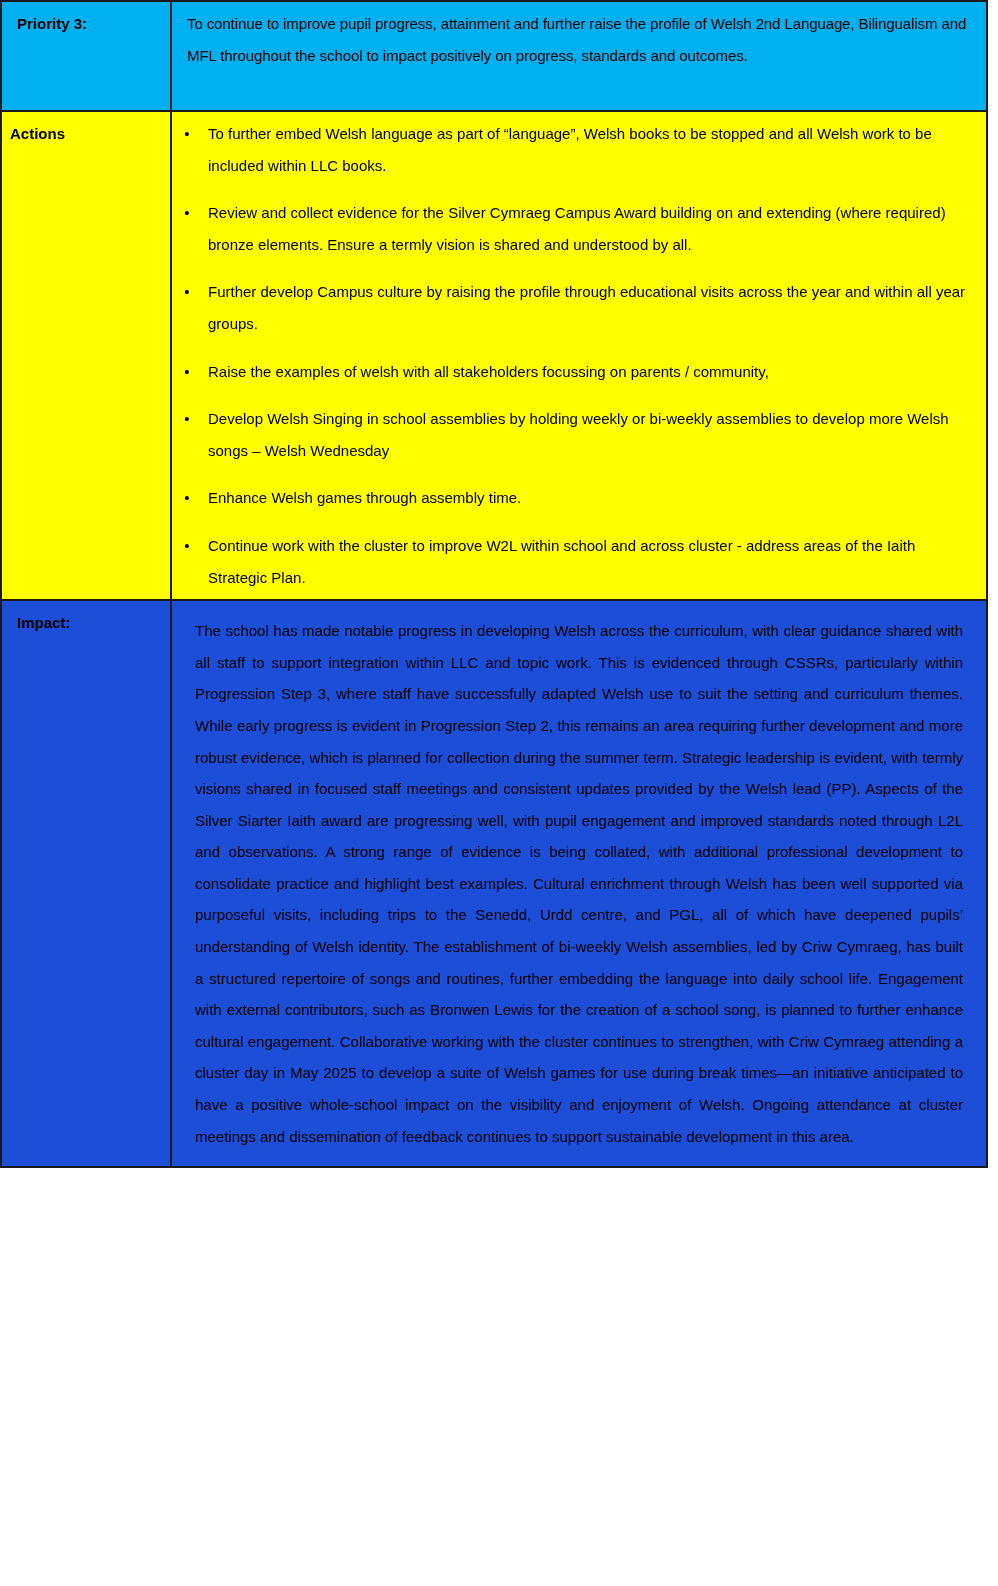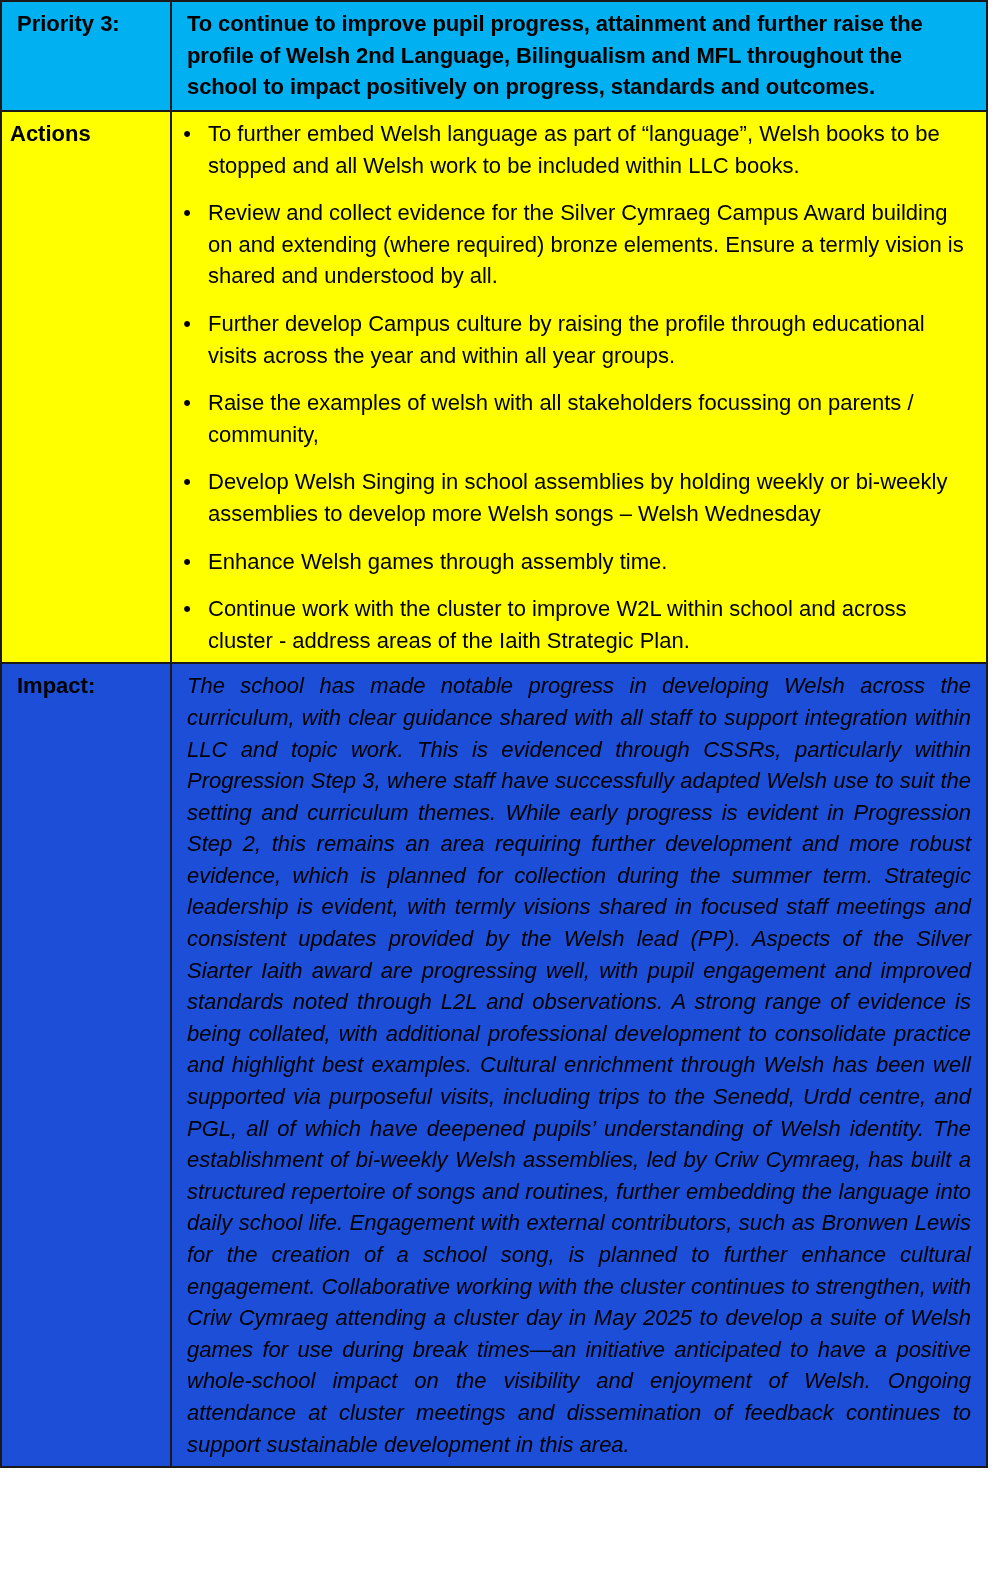--- a/index.html
+++ b/index.html
@@ -2,50 +2,50 @@
 <html><head>
 <meta charset="utf-8">
 <style>
   html, body { margin: 0; padding: 0; background: #ffffff; }
   body { width: 998px; height: 1586px; overflow: hidden; }
   table.plan {
     border-collapse: collapse;
     width: 986px;
     margin: 0;
     font-family: "Liberation Sans", sans-serif;
-    font-size: 22px;
+    font-size: 15px;
     color: #000;
     table-layout: fixed;
   }
   table.plan td {
     border: 2px solid #1a1a1a;
     vertical-align: top;
     padding: 6px 15px 6px 15px;
     line-height: 31.6px;
   }
   col.c1 { width: 170px; }
   col.c2 { width: 816px; }
   .label { font-weight: bold; }
   tr.priority td { background: #00b0f0; height: 96px; }
-  tr.priority td.val { font-weight: bold; letter-spacing: -0.1px; }
+  tr.priority td.val { font-weight: normal; letter-spacing: -0.1px; }
   tr.actions td { background: #ffff00; padding-left: 8px; }
   tr.impact td { background: #1d4ed8; }
   tr.rag td.lbl { background: #ffffff; height: 48px; }
   tr.rag td.val { background: #00b050; }
   ul.actions-list { list-style: none; margin: 0; padding: 0; }
   ul.actions-list li {
     position: relative;
     padding-left: 28px;
     margin-bottom: 16px;
   }
   ul.actions-list li:last-child { margin-bottom: 0; }
   ul.actions-list li .bullet {
     position: absolute; left: 0; top: 0; width: 14px; text-align: center;
   }
-  .impact-text { text-align: justify; margin: 0; font-style: italic; }
+  .impact-text { text-align: justify; margin: 8px; }
 </style>
 </head>
 <body>
 
 <table class="plan">
   <colgroup>
       <col class="c1">
       <col class="c2">
     </colgroup>
   <tbody>

